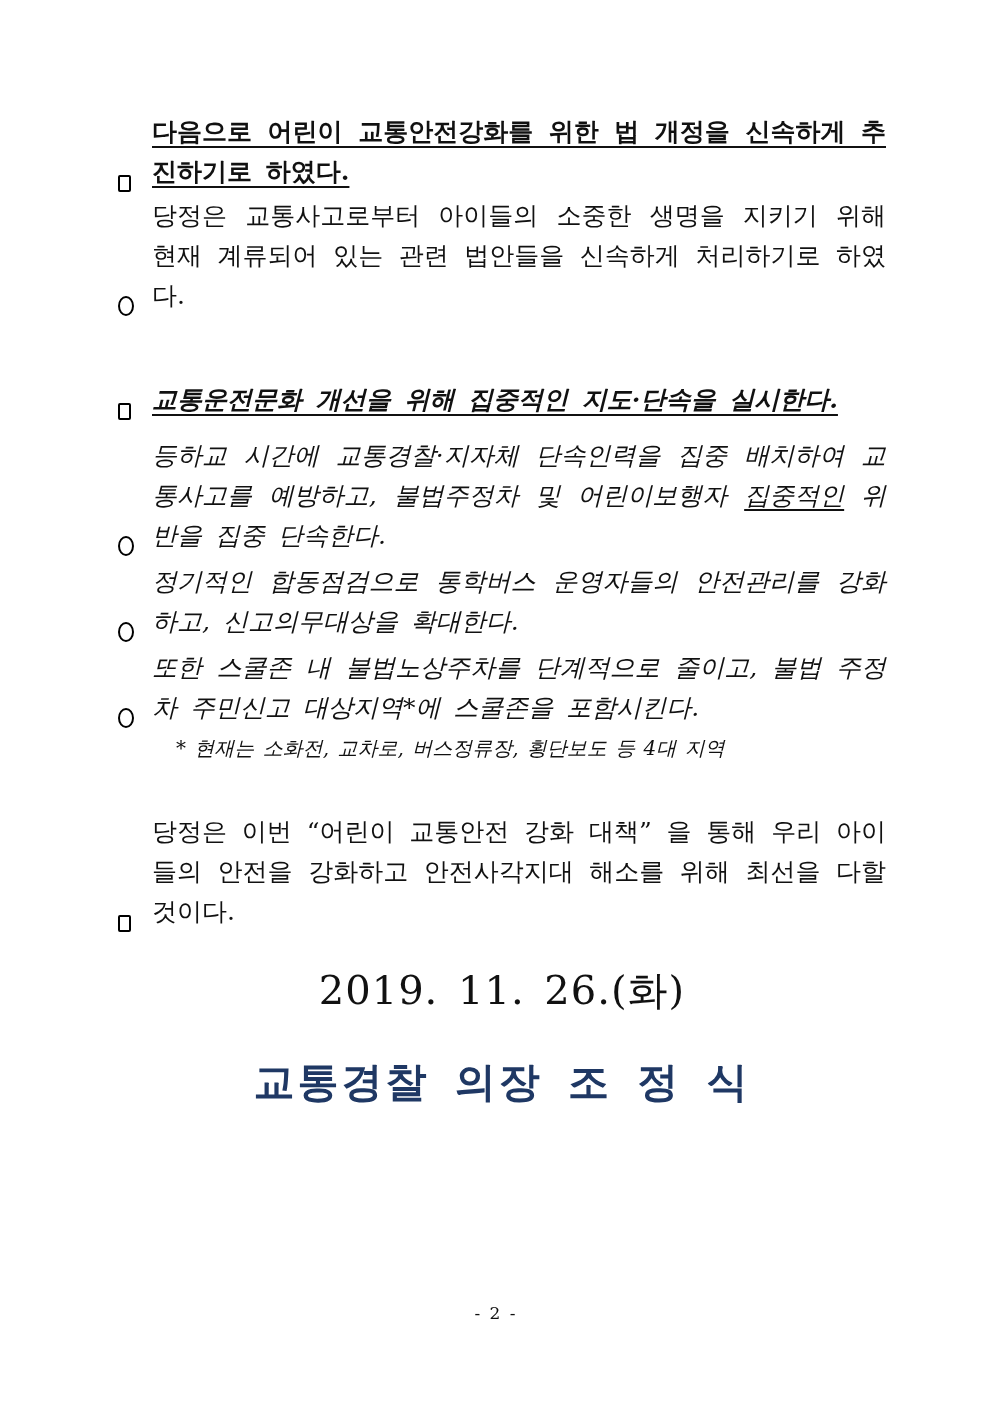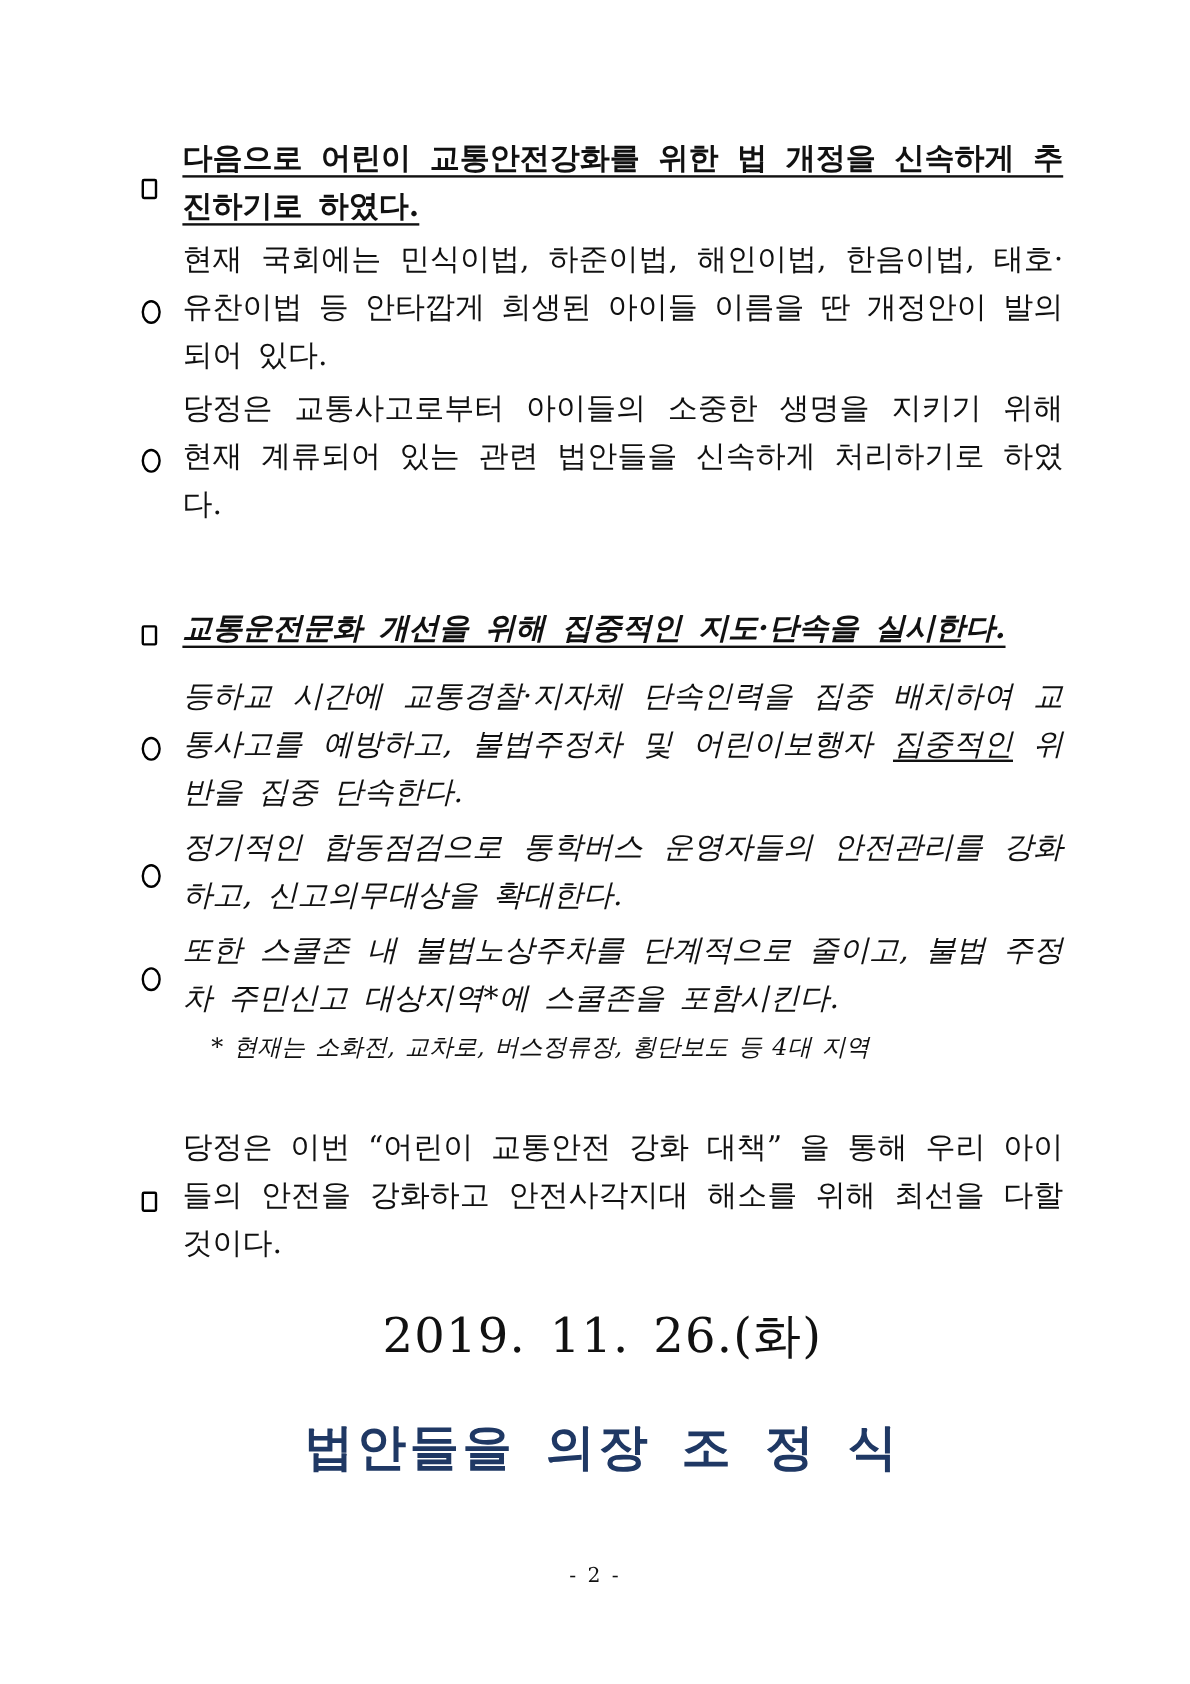--- a/index.html
+++ b/index.html
@@ -12,21 +12,21 @@
     color: #111111;
     font-family: "DejaVu Serif", "Liberation Serif", serif;
     overflow: hidden;
   }
   .content {
     position: absolute;
     left: 118px;
     right: 106px;
     top: 112px;
   }
-  .item { display: flex; align-items: center; }
+  .item { display: flex; align-items: flex-end; }
   .marker-col { flex: 0 0 34px; padding-top: 8px; }
   .sq {
     width: 13px; height: 17px;
     border: 2.5px solid #000;
     border-radius: 2px;
     margin-top: 2px;
   }
   .ci {
     width: 16px; height: 20px;
     border: 2px solid #000;
@@ -99,26 +99,20 @@
       <div class="item heading">
         <div class="marker-col">
             <div class="sq"></div>
           </div>
         <div class="body-text">다음으로 어린이 교통안전강화를 위한 법 개정을 신속하게 추진하기로 하였다.</div>
       </div>
       <div class="item bullet-item">
         <div class="marker-col">
             <div class="ci"></div>
           </div>
-        <div class="body-text">현재 국회에는 민식이법, 하준이법, 해인이법, 한음이법, 태호·유찬이법 등 안타깝게 희생된 아이들 이름을 딴 개정안이 발의되어 있다.</div>
-      </div>
-      <div class="item bullet-item">
-        <div class="marker-col">
-            <div class="ci"></div>
-          </div>
         <div class="body-text">당정은 교통사고로부터 아이들의 소중한 생명을 지키기 위해 현재 계류되어 있는 관련 법안들을 신속하게 처리하기로 하였다.</div>
       </div>
     </div>
 
     <div class="section sec2">
       <div class="item heading">
         <div class="marker-col">
             <div class="sq"></div>
           </div>
         <div class="body-text">교통운전문화 개선을 위해 집중적인 지도·단속을 실시한다.</div>
@@ -148,18 +142,18 @@
       <div class="item">
         <div class="marker-col">
             <div class="sq"></div>
           </div>
         <div class="body-text">당정은 이번  “어린이 교통안전 강화 대책” 을 통해 우리 아이들의 안전을 강화하고 안전사각지대 해소를 위해 최선을 다할 것이다.</div>
       </div>
     </div>
 
     <div class="date-line">2019. 11. 26.(화)</div>
 
-    <div class="signature" style="color: rgb(31, 56, 100);">법안들을 의장 조 정 식</div>
+    <div class="signature" style="color: rgb(31, 56, 100);">교통경찰 의장 조 정 식</div>
 
   </div>
 
   <div class="page-number">- 2 -</div>
 </div>
 
 </body></html>

